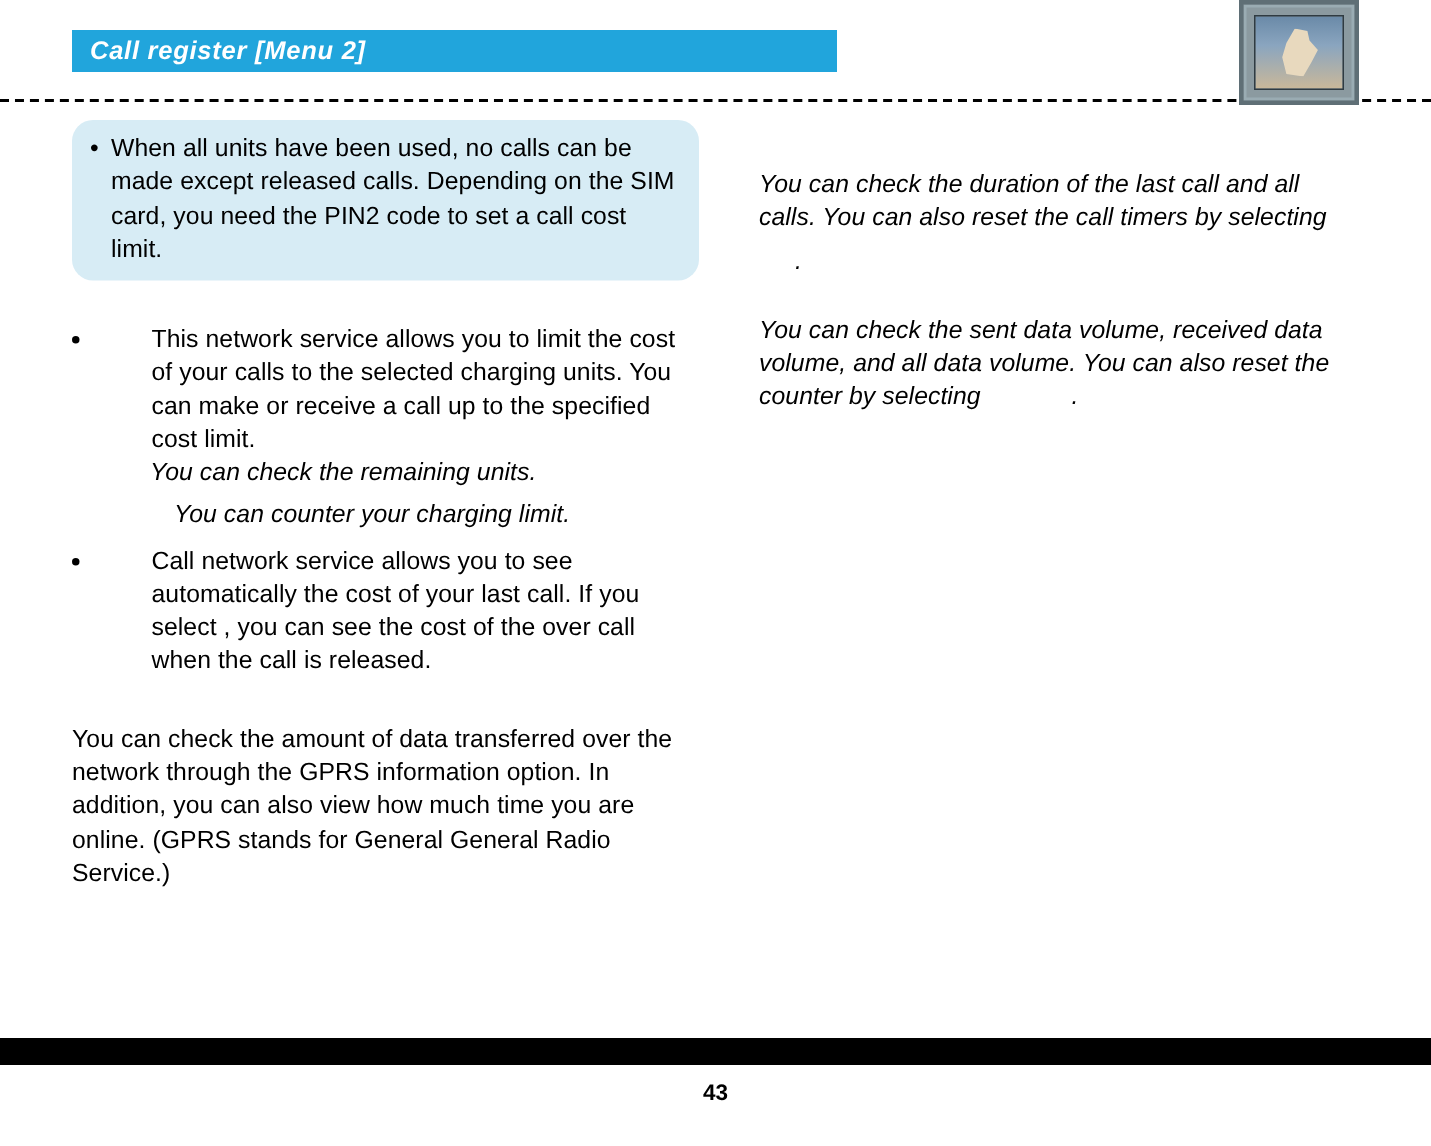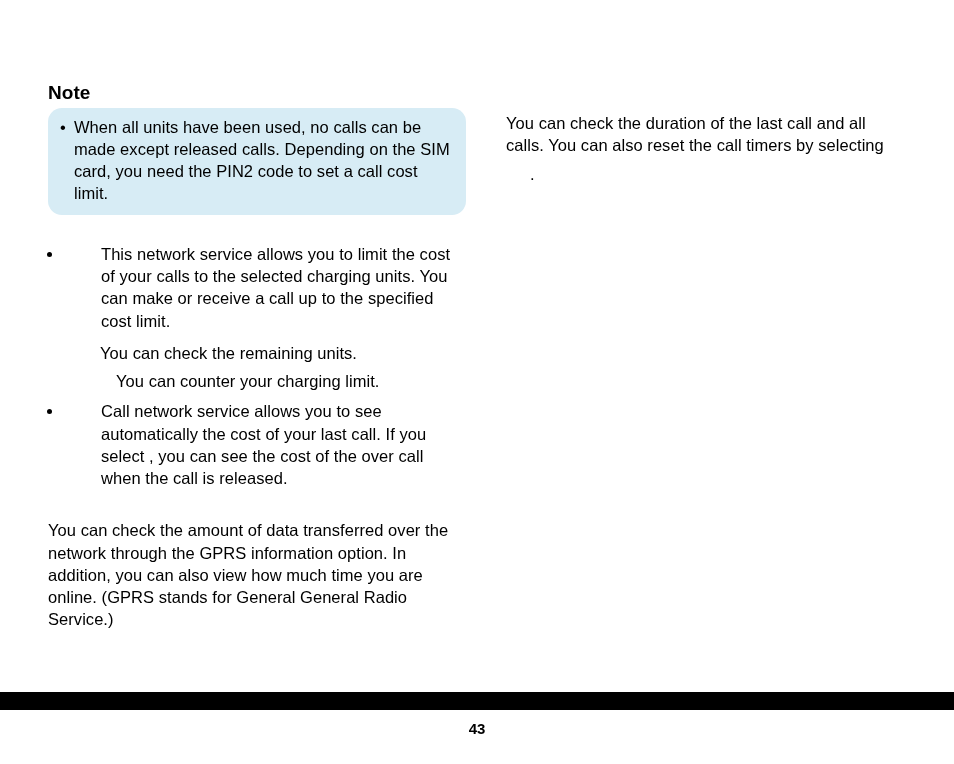--- a/index.html
+++ b/index.html
@@ -52,77 +52,91 @@
     border-radius: 14px;
     padding: 8px 12px 10px 12px;
     margin-bottom: 28px;
   }
   .note-box .bullet-row { display: flex; }
   .note-box .dot { width: 14px; flex: none; }
   .note-box .text { flex: 1; }
   ul.spec { list-style: disc; padding-left: 16px; }
   ul.spec > li { margin-bottom: 8px; }
   ul.spec > li > .li-body { margin-top: 4px; margin-left: 37px; }
-  .para { margin-bottom: 6px; }
+  .para { margin-bottom: 6px; font-style: italic; }
   .indent1 { padding-left: 36px; }
   .indent2 { padding-left: 52px; }
   .sep { height: 18px; }
   .gprs-block { margin-top: 30px; }
   .footer-band {
     position: absolute; left: 0; width: 954px;
     top: 692px; height: 18px; background: #000;
   }
   .page-num {
     position: absolute; left: 0; width: 954px;
     top: 720px; text-align: center;
     font-weight: bold; font-size: 15px;
   }
   .invisible { visibility: hidden; }
 </style>
 </head>
 <body>
 
 <div class="page">
 
+  <div class="header-area">
+    <div class="solid-line"></div>
+    <div class="header-bar">
+      <span>Call register [Menu 2]</span>
+    </div>
+    <div class="dashed-line"></div>
+    <div class="thumb-frame">
+      <div class="thumb-inner">
+        <div class="thumb-figure"></div>
+      </div>
+    </div>
+  </div>
 
   <div class="content">
 
     <div class="col col-left">
       <div>
-        <div class="note-heading">Note</div>
         <div class="note-box">
           <div class="bullet-row">
             <div class="dot">•</div>
             <div class="text">When all units have been used, no calls can be made except released calls. Depending on the SIM card, you need the PIN2 code to set a call cost limit.</div>
           </div>
         </div>
       </div>
 
       <ul class="spec">
         <li>
           <div class="li-body">This network service allows you to limit the cost of your calls to the selected charging units. You can make or receive a call up to the specified cost limit.</div>
-          <div class="para indent1" style="margin-top:10px">You can check the remaining units.</div>
+          <div class="para indent1" style="">You can check the remaining units.</div>
           <div class="para indent2" style="margin-top:6px;margin-bottom:8px">You can counter your charging limit.</div>
         </li>
         <li>
           <div class="li-body">
             <span>Call network service allows you to see automatically the cost of your last call. If you select </span><span class="invisible">    </span><span>, you can see the cost of the over call when the call is released.</span>
           </div>
         </li>
       </ul>
 
       <div class="gprs-block">You can check the amount of data transferred over the network through the GPRS information option. In addition, you can also view how much time you are online. (GPRS stands for General General Radio Service.)</div>
     </div>
 
     <div class="col col-right">
       <div class="para">
         <span>You can check the duration of the last call and all calls. You can also reset the call timers by selecting </span>
       </div>
       <div class="para" style="padding-left:24px">.</div>
       <div class="sep"></div>
+      <div class="para">
+        <span>You can check the sent data volume, received data volume, and all data volume. You can also reset the counter by selecting </span><span style="display:inline-block;width:56px"></span><span>.</span>
+      </div>
     </div>
 
   </div>
 
   <div class="footer-band"></div>
   <div class="page-num">43</div>
 
 </div>
 
 </body></html>

